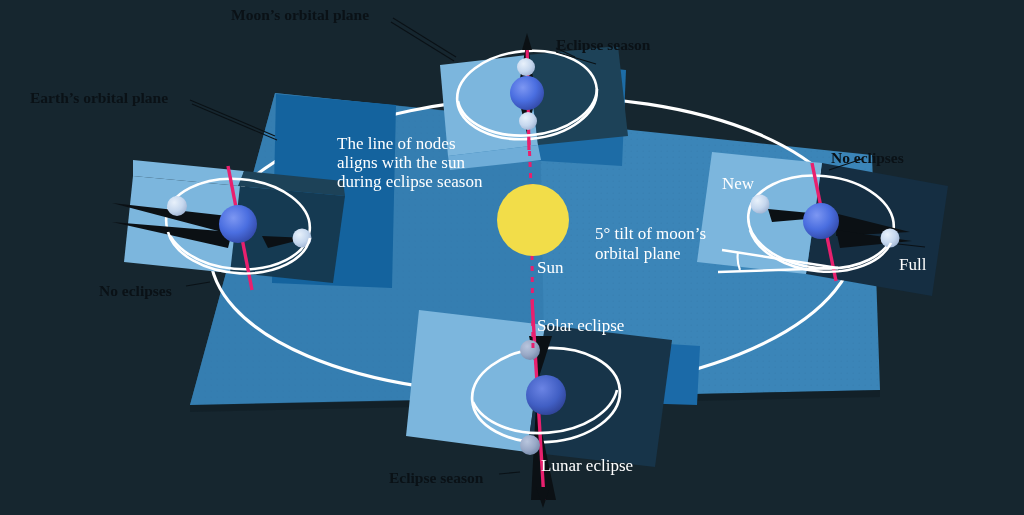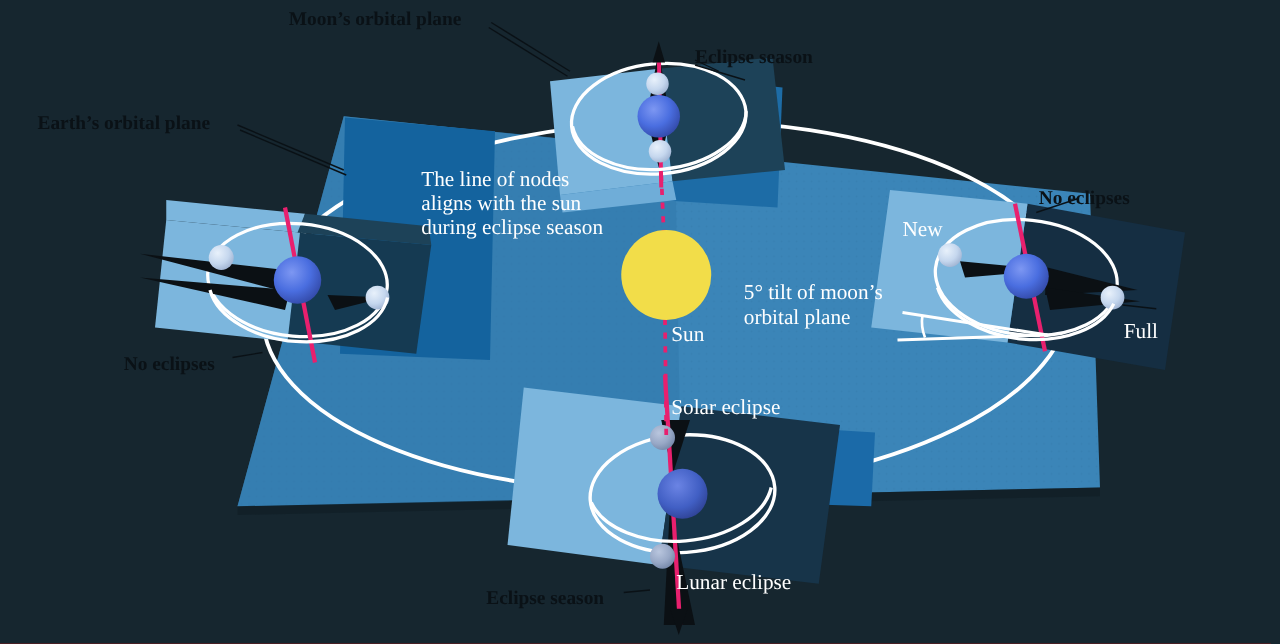--- a/index.html
+++ b/index.html
@@ -1,19 +1,19 @@
 <!DOCTYPE html>
 <html><head>
 <meta charset="utf-8">
 <style>
   html,body{margin:0;padding:0;background:#0e1b22;}
   #stage{
     position:relative;
     width:1024px;height:515px;
-    background:#b91c1c;
+    background:#e5e5e5;
     overflow:hidden;
     font-family:"Liberation Serif", serif;
   }
   #stage svg{position:absolute;top:0;left:0;}
   .dark-label{
     fill:#0a1116;
     font-family:"Liberation Serif", serif;
     font-weight:bold;
     font-size:15.5px;
   }

